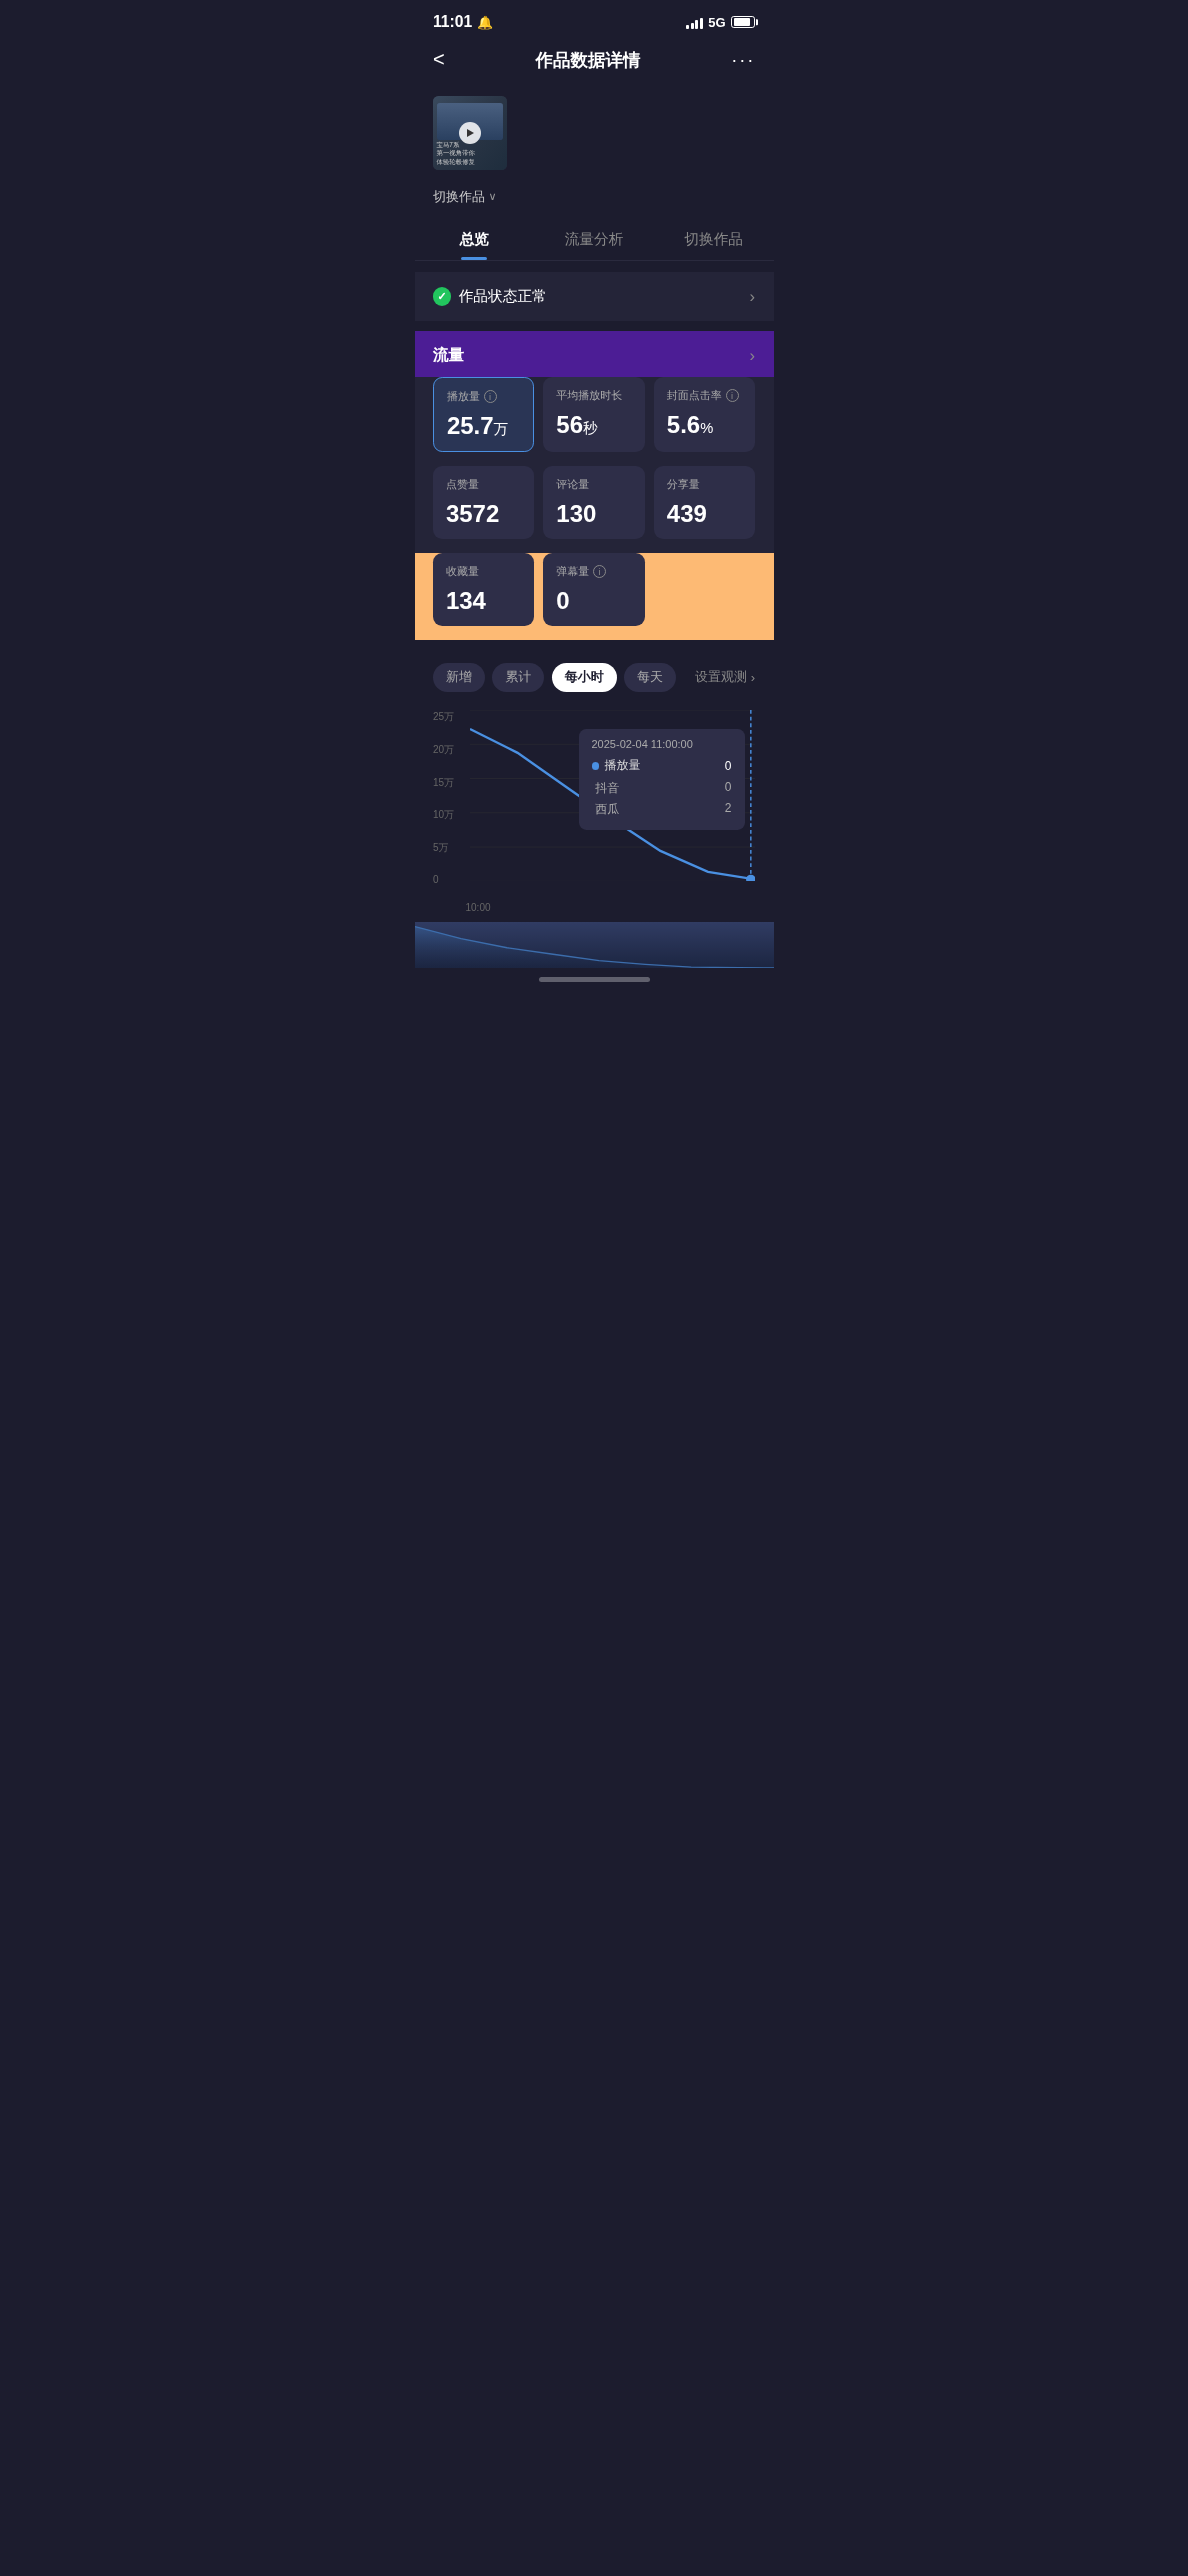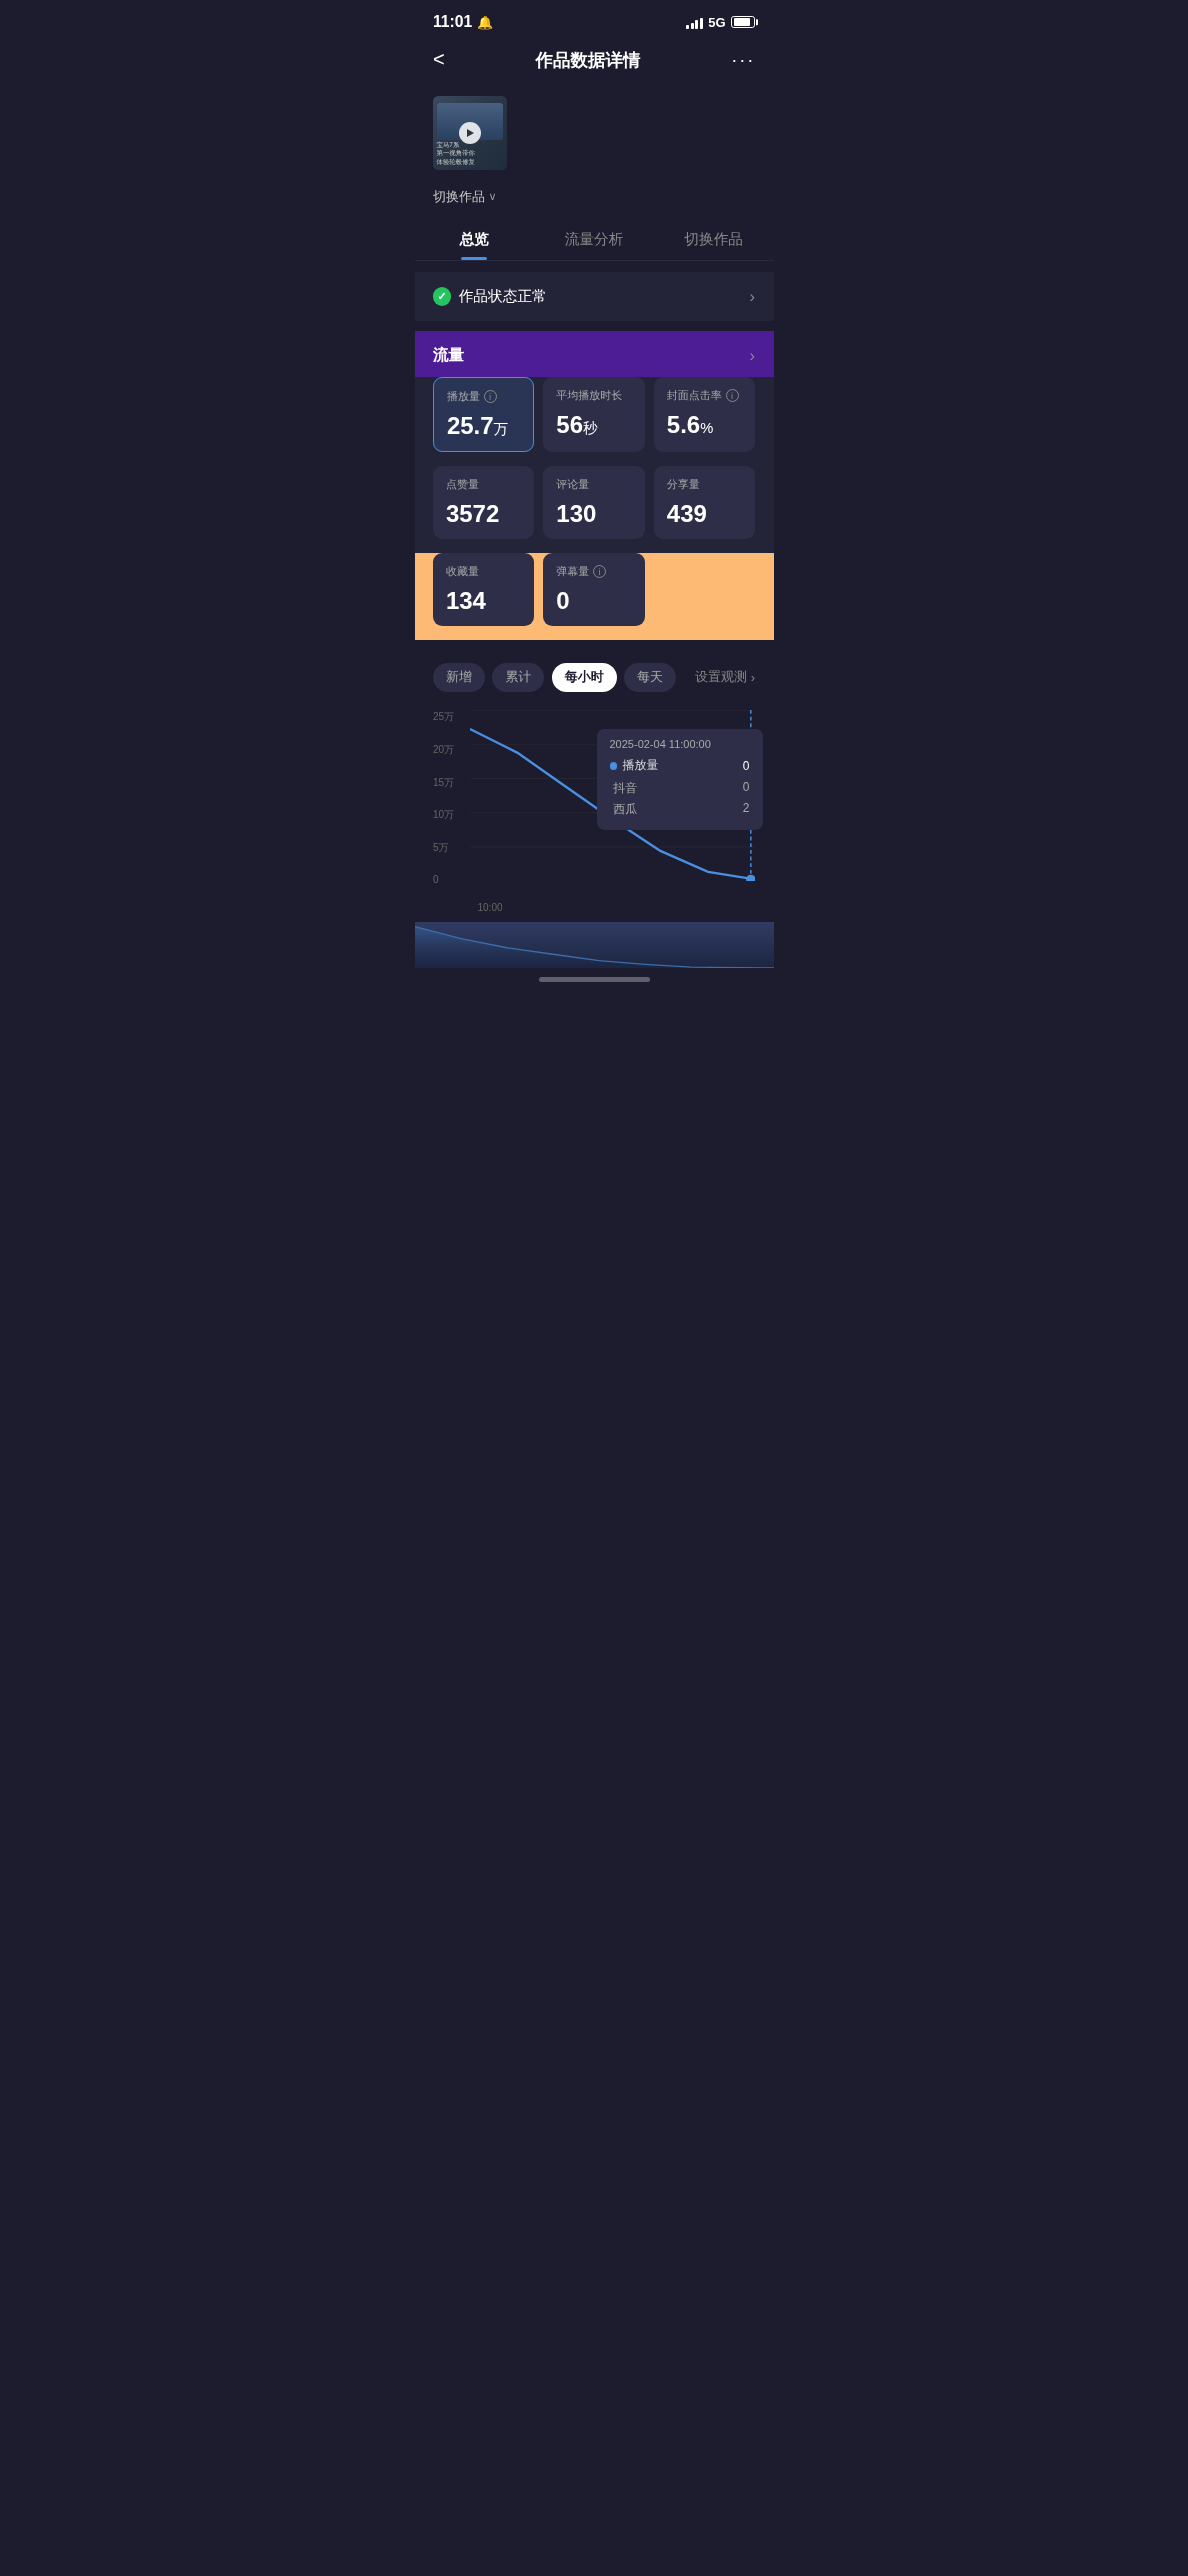--- a/index.html
+++ b/index.html
@@ -422,29 +422,29 @@
     .chart-svg {
       position: absolute;
       left: 55px;
       right: 18.4px;
       top: 9.2px;
       bottom: 37px;
     }
     .chart-x-label {
       position: absolute;
       bottom: 9.2px;
-      left: 63px;
+      left: 51px;
       font-size: 10px;
       color: #666;
     }
 
     
     .chart-tooltip {
       position: absolute;
-      right: 11px;
+      right: 29px;
       top: 28px;
       background: #2e2e48;
       border-radius: 7.4px;
       padding: 9.2px 13px;
       min-width: 166px;
       z-index: 10;
     }
     .tooltip-date {
       font-size: 11px;
       color: #aaa;

